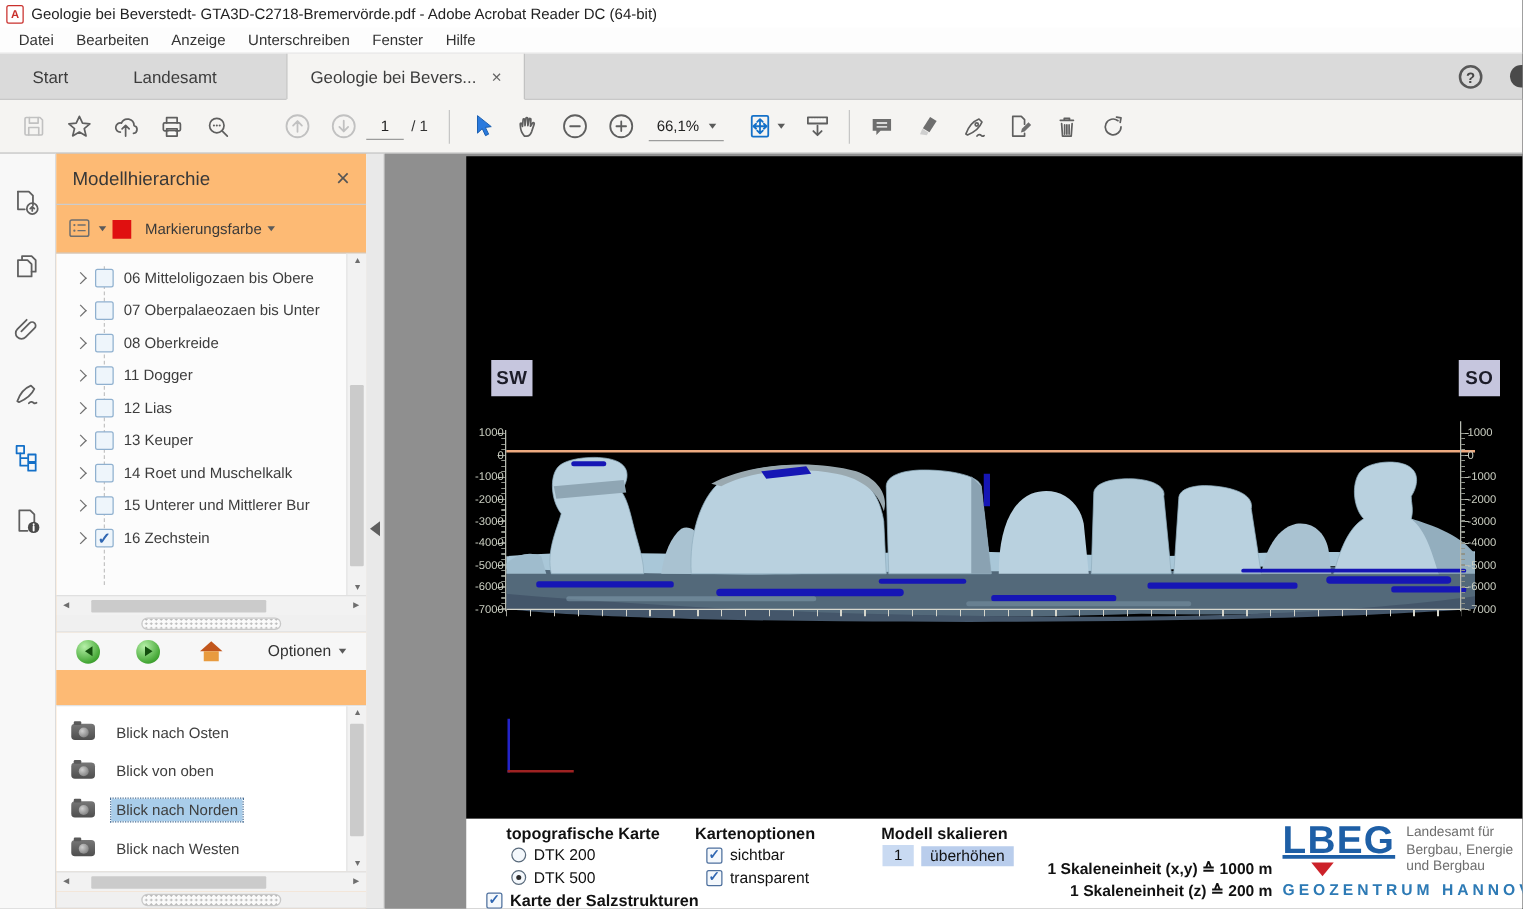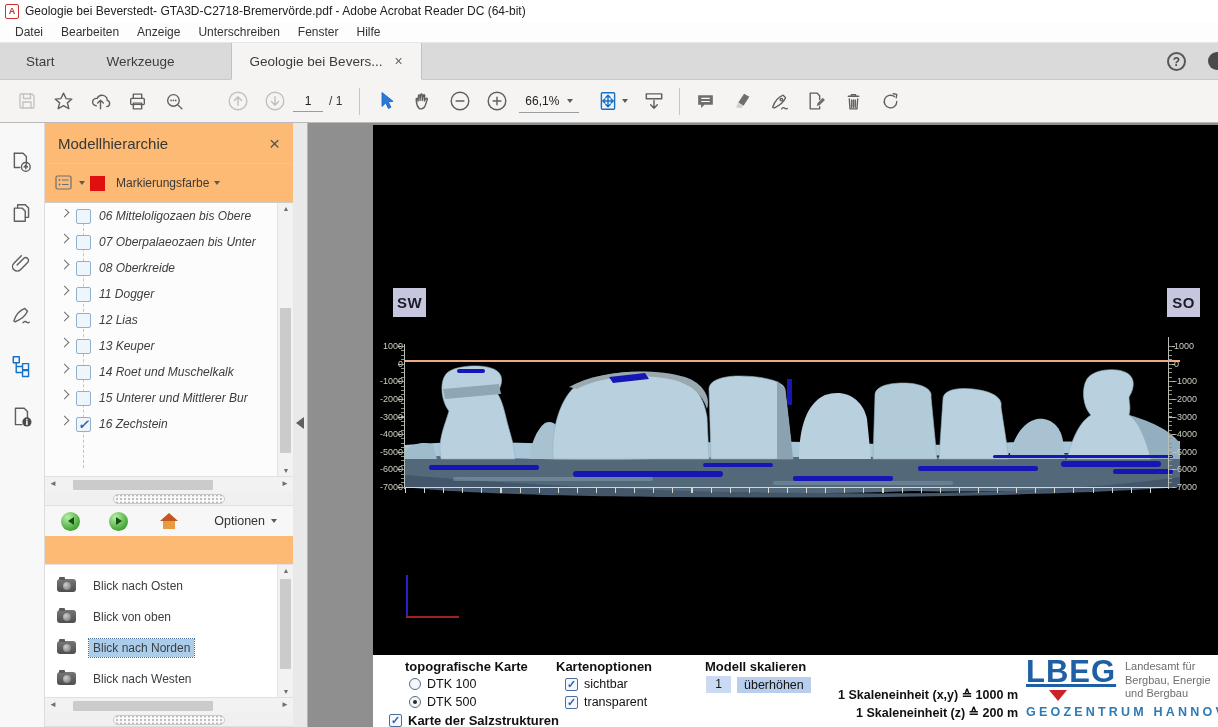--- a/index.html
+++ b/index.html
@@ -39,21 +39,21 @@
   .panel-head{height:40px;display:flex;align-items:center;padding:0 13px;font-size:15px;color:#383838;flex:none;}
   .panel-close{margin-left:auto;font-size:19px;color:#555;line-height:1;}
   .hline{height:1px;background:#cccccc;flex:none;}
   .marker-row{height:38px;display:flex;align-items:center;gap:5px;padding:0 10px;flex:none;}
   .swatch{width:15px;height:15px;flex:none;}
   .marker-label{margin-left:6px;color:#3a3a3a;}
 
   .tree-wrap{height:273px;position:relative;background:#fcfcfc;flex:none;}
   .tree{position:absolute;left:8px;top:6px;right:17px;bottom:0;overflow:hidden;}
   .tree::before{content:"";position:absolute;left:30px;top:4px;bottom:8px;border-left:1px dashed #c4c4c4;}
-  .tree-row{height:26px;display:flex;gap:8px;position:relative;font-style:italic;}
+  .tree-row{height:26px;display:flex;align-items:center;gap:8px;position:relative;}
   .chev{width:7px;height:7px;border-right:1.6px solid #6f6f6f;border-bottom:1.6px solid #6f6f6f;transform:rotate(-45deg);margin-left:8px;flex:none;}
   .cb{width:15px;height:15px;border:1px solid #8fb0cf;background:#eef5fb;border-radius:2px;font-size:13px;line-height:13px;text-align:center;color:#2f66b2;font-weight:bold;flex:none;}
   .tree-label{color:#3d3d3d;white-space:nowrap;}
 
   .vscroll{position:absolute;right:0;top:0;bottom:0;width:16px;background:#f2f2f2;border-left:1px solid #e3e3e3;}
   .vthumb{position:absolute;left:2px;width:11px;background:#cbcbcb;border-radius:1px;}
   .varrow{position:absolute;left:0;width:16px;text-align:center;font-size:7px;color:#6e6e6e;}
   .hscroll{height:16px;background:#f2f2f2;border-top:1px solid #e0e0e0;position:relative;flex:none;}
   .hthumb{position:absolute;top:3px;height:10px;background:#cbcbcb;border-radius:1px;}
   .harrow{position:absolute;top:2px;font-size:8px;color:#6e6e6e;}
@@ -136,21 +136,21 @@
     <span class="menu-item">Unterschreiben</span>
     <span class="menu-item">Fenster</span>
     <span class="menu-item">Hilfe</span>
   </div>
 
 <div class="tabbar">
   <div class="tab">
       <span>Start</span>
     </div>
   <div class="tab">
-      <span>Werkzeuge</span>
+      <span>Landesamt</span>
     </div>
   <div class="tab doc">
     <span>Geologie bei Bevers...</span>
     <span class="tabclose">×</span>
   </div>
   <div class="helpbtn">?</div>
   <div class="partialicon"></div>
 </div>
 
 <div class="toolbar">
@@ -549,21 +549,21 @@
         <div class="dirbox" style="left:794px;top:163px">SO</div>
 
         <div class="tripod-z"></div>
         <div class="tripod-x"></div>
       </div>
 
       <div class="controls-strip">
         <div class="ctl bold" style="left:32px;top:4px;font-size:13px">topografische Karte</div>
         <div class="ctl" style="left:36px;top:22px">
           <span class="radio"></span>
-          <span>DTK 100</span>
+          <span>DTK 200</span>
         </div>
         <div class="ctl" style="left:36px;top:40px">
           <span class="radio sel"></span>
           <span>DTK 500</span>
         </div>
         <div class="ctl bold" style="left:16px;top:58px;font-size:13px">
           <span class="fcb">✓</span>
           <span>Karte der Salzstrukturen</span>
         </div>
 

